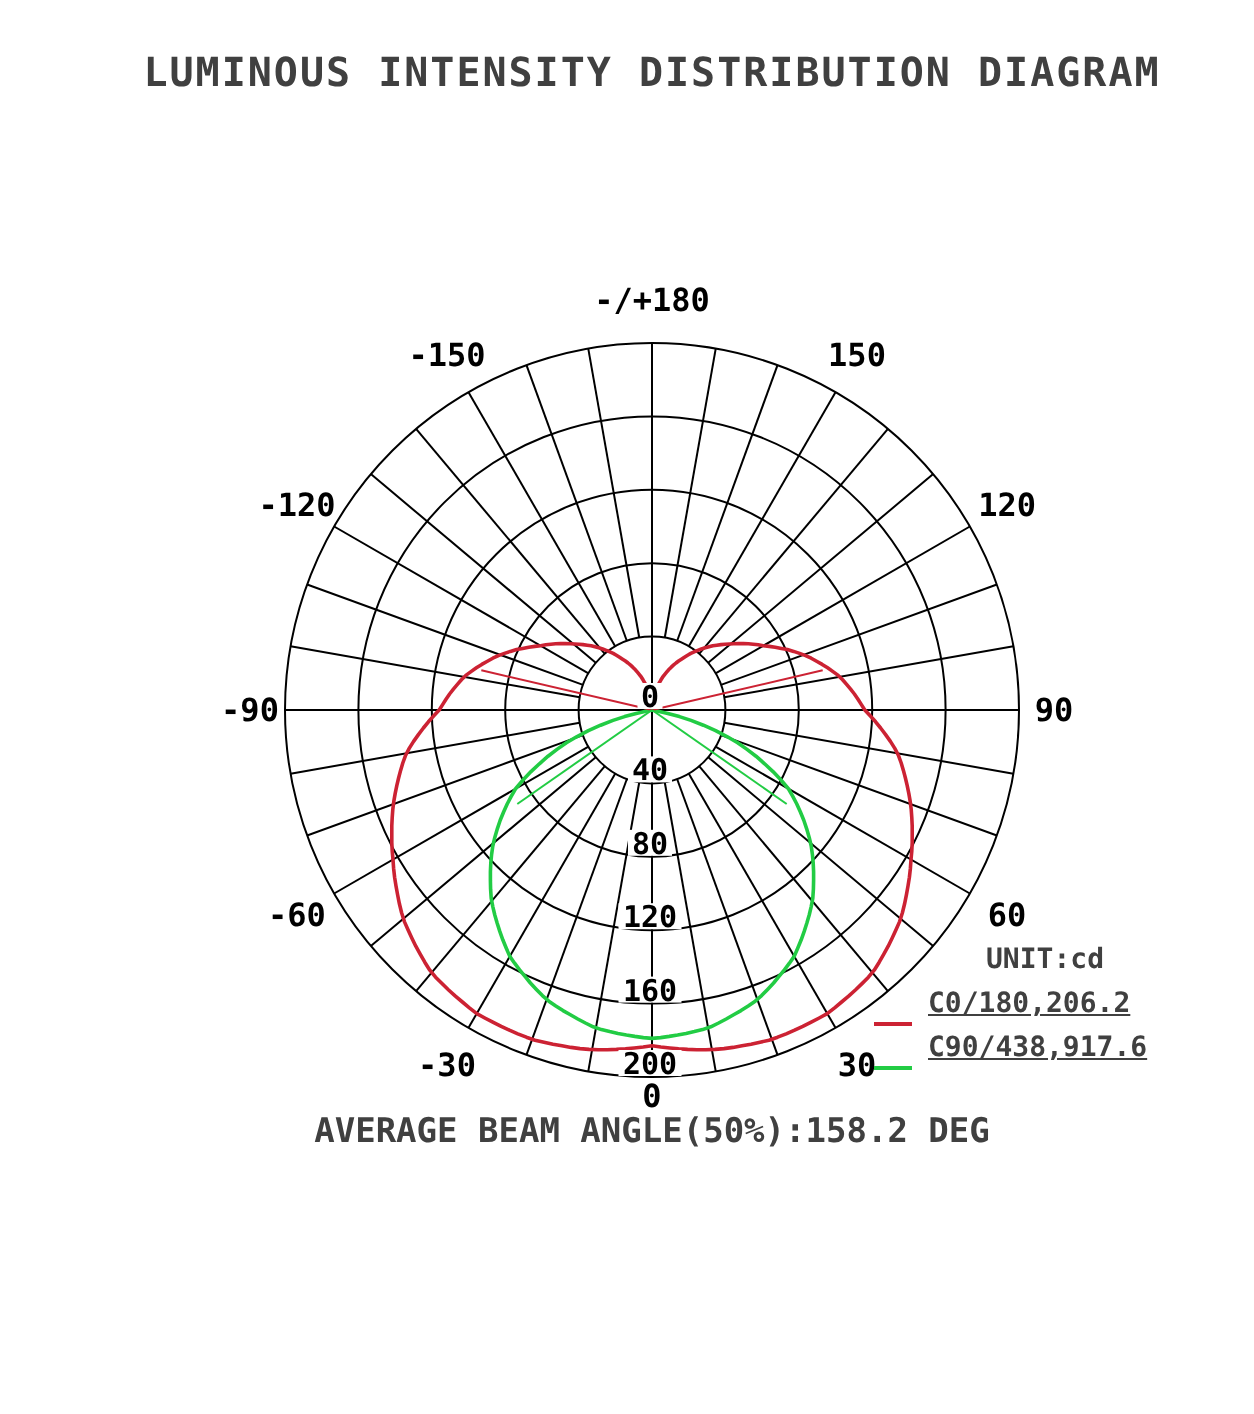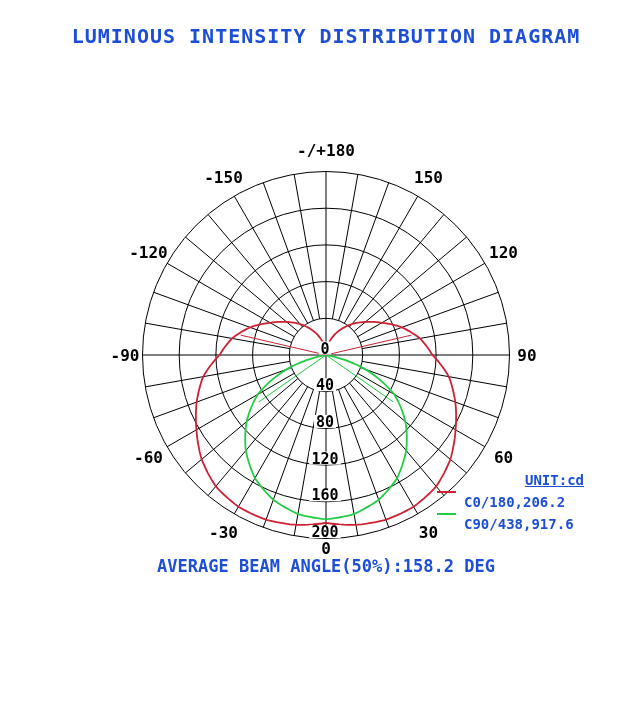--- a/index.html
+++ b/index.html
@@ -1,23 +1,23 @@
 <!DOCTYPE html>
 <html><head>
 <meta charset="utf-8">
 <style>
   html,body{margin:0;padding:0;background:#ffffff;}
   #page{position:relative;width:627px;height:707px;background:#fff;overflow:hidden;
-        font-family:"DejaVu Sans Mono","Liberation Mono",monospace;color:#1d4ed8;}
+        font-family:"DejaVu Sans Mono","Liberation Mono",monospace;color:#404040;}
   #title{position:absolute;top:24px;left:326px;transform:translateX(-50%);
          font-size:20px;font-weight:bold;letter-spacing:1px;white-space:nowrap;}
   #chart-svg{position:absolute;left:0;top:0;}
   #legend{position:absolute;left:437px;top:469px;font-size:14px;font-weight:bold;line-height:22px;white-space:nowrap;}
-  #legend .unit{margin-left:88px;text-decoration:underline;}
-  .leg-row{display:flex;align-items:flex-start;}
+  #legend .unit{margin-left:56px;}
+  .leg-row{display:flex;align-items:flex-end;text-decoration:underline;}
   .swatch{display:inline-block;width:19px;height:2px;margin-right:8px;flex:0 0 auto;}
   #footer-note{position:absolute;top:556px;left:326px;transform:translateX(-50%);
                font-size:17px;font-weight:bold;white-space:nowrap;}
   svg text{font-family:"DejaVu Sans Mono","Liberation Mono",monospace;font-weight:bold;fill:#000;}
 </style>
 </head>
 <body>
 
 <div id="page">
   <div id="title">LUMINOUS INTENSITY DISTRIBUTION DIAGRAM</div>

